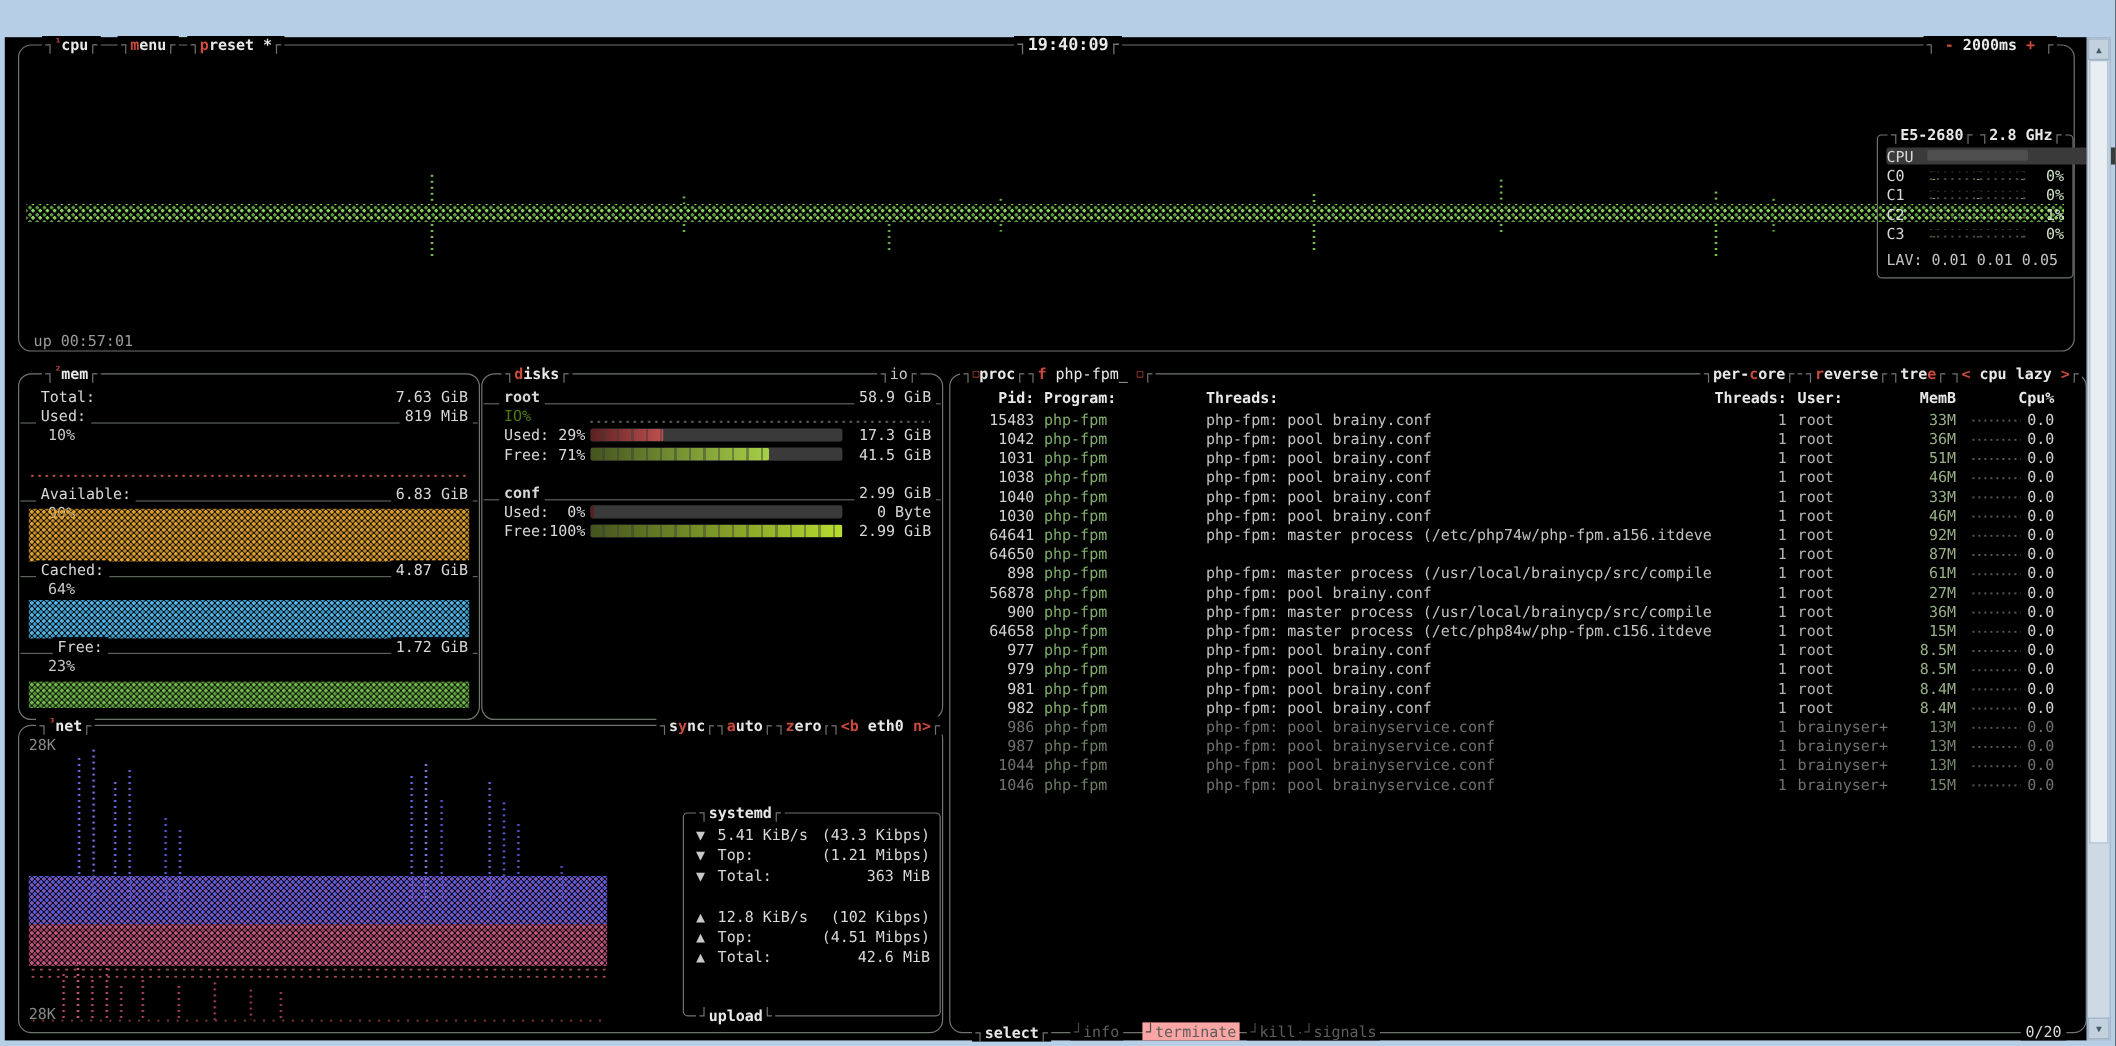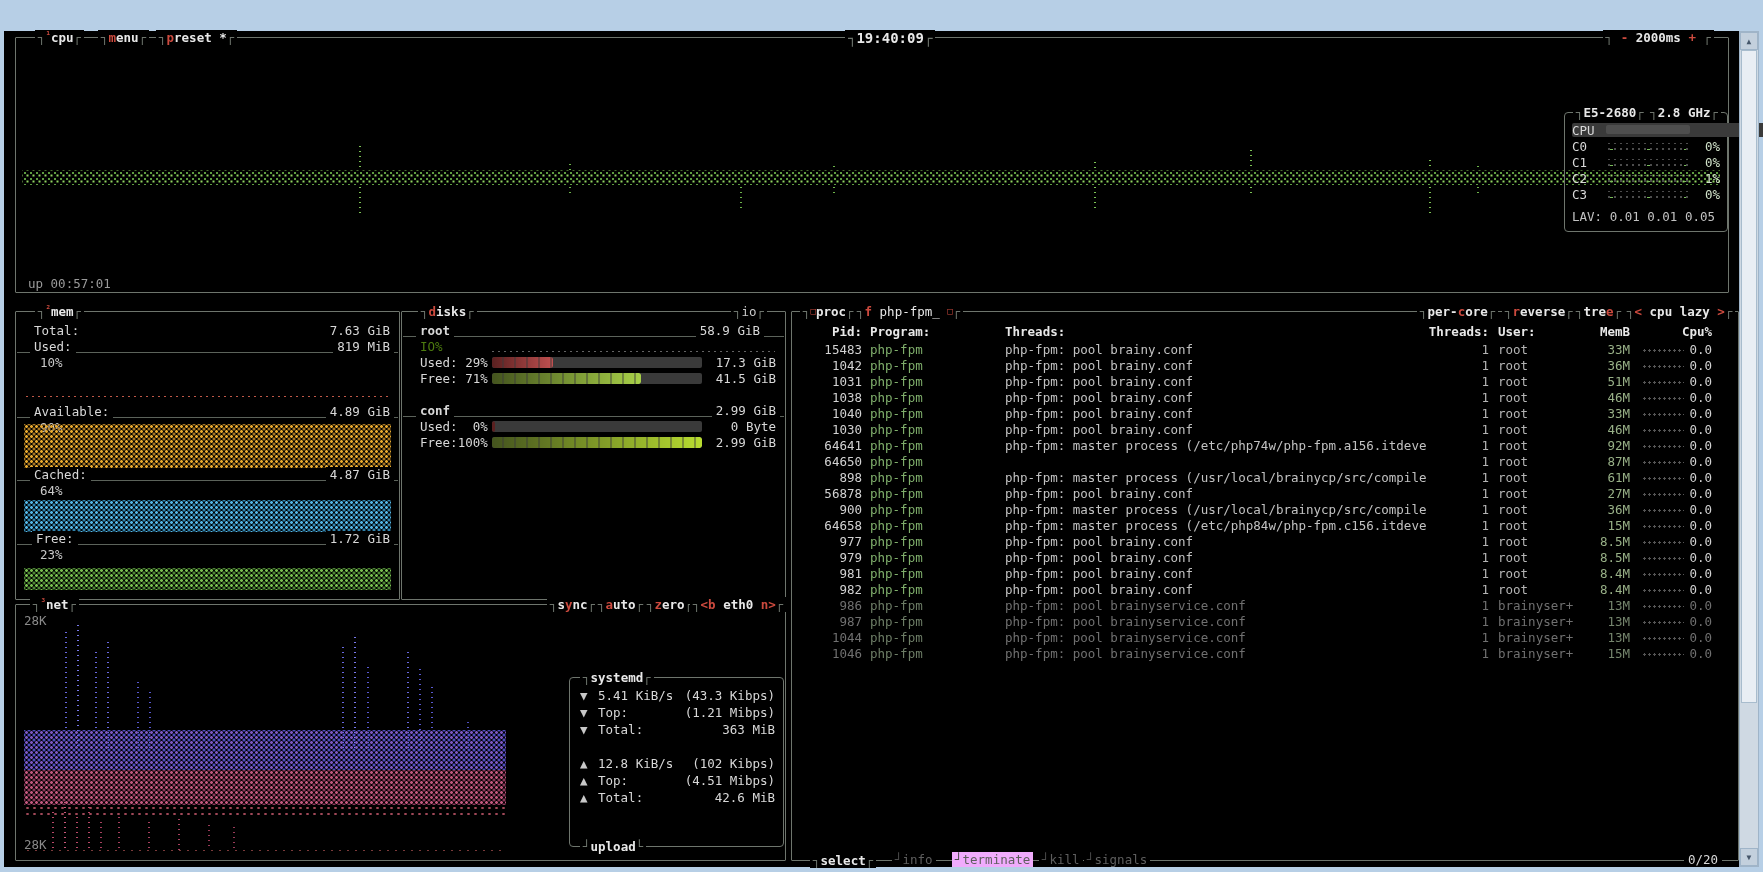--- a/index.html
+++ b/index.html
@@ -17,21 +17,21 @@
   .wbtn.close{background:linear-gradient(#f0a38e,#d95a40 45%,#c03a24);border-color:#8d3322;color:#fff;font-weight:bold;}
   .maxglyph{width:9px;height:8px;border:2px solid #2c3a48;border-radius:1px;}
   
   #sbar{position:absolute;right:4px;top:31px;bottom:5px;width:18px;background:#cfd9e3;border:1px solid #9fb4c8;}
   .sbtn{position:absolute;left:0;width:16px;height:16px;background:#c3d0dd;border:1px solid #9fb4c8;
     font-size:8px;color:#45566a;display:flex;align-items:center;justify-content:center;}
   #sthumb{position:absolute;left:1px;top:18px;width:14px;height:78%;background:#e9eef4;border:1px solid #a8bccd;}
   
   #term{position:absolute;left:4px;top:31px;width:1735px;height:836px;background:#000;
     font-size:12.5px;color:#cfcfcf;}
-  .box{position:absolute;border:1px solid #6e756d;border-radius:1px;}
+  .box{position:absolute;border:1px solid #6e756d;border-radius:11px;}
   .btitle{position:absolute;top:-8px;background:#000;padding:0 3px;color:#e8e8e8;font-weight:bold;white-space:nowrap;}
   .btitle::before{content:"┐";color:#6e756d;font-weight:normal;}
   .btitle::after{content:"┌";color:#6e756d;font-weight:normal;}
   .bfoot::before{content:"┘";color:#6e756d;font-weight:normal;}
   .bfoot::after{content:"└";color:#6e756d;font-weight:normal;}
   .hk{color:#cc4a3e;}
   .sup{font-size:9px;vertical-align:4px;color:#cc4a3e;font-weight:bold;}
   .row{position:absolute;white-space:nowrap;}
   .rline{position:absolute;height:1px;background:#5c635b;left:1px;right:1px;}
   .lbl{position:absolute;background:#000;padding:0 4px;color:#d8d8d8;white-space:nowrap;}
@@ -170,50 +170,50 @@
       <div class="row" style="left:0;right:0;top:27px;">
         <span class="lbl" style="left:14px;">Used:</span>
         <span class="val" style="right:5px;">819 MiB</span>
       </div>
       <span class="pct" style="left:24px;top:43px;">10%</span>
       <div class="dots" style="--c:#c05848;left:8px;right:8px;top:82px;height:5px;"></div>
 
       <div class="rline" style="top:105px;"></div>
       <div class="row" style="left:0;right:0;top:92px;">
         <span class="lbl" style="left:14px;">Available:</span>
-        <span class="val" style="right:5px;">4.89 GiB</span>
+        <span class="val" style="right:5px;">6.83 GiB</span>
       </div>
       <span class="pct" style="left:24px;top:108px;">90%</span>
       <div class="dense" style="--c1:#e8a92e;--c2:#c08828;left:8px;right:8px;top:112px;height:44px;"></div>
 
       <div class="rline" style="top:168px;"></div>
       <div class="row" style="left:0;right:0;top:155px;">
         <span class="lbl" style="left:14px;">Cached:</span>
         <span class="val" style="right:5px;">4.87 GiB</span>
       </div>
       <span class="pct" style="left:24px;top:171px;">64%</span>
       <div class="dense" style="--c1:#55b8e8;--c2:#3898c8;left:8px;right:8px;top:188px;height:32px;"></div>
 
       <div class="rline" style="top:232px;"></div>
       <div class="row" style="left:0;right:0;top:219px;">
-        <span class="lbl" style="left:16px;text-align:center;">Free:</span>
+        <span class="lbl" style="left:28px;text-align:center;">Free:</span>
         <span class="val" style="right:5px;">1.72 GiB</span>
       </div>
       <span class="pct" style="left:24px;top:235px;">23%</span>
       <div class="dense" style="--c1:#79c050;--c2:#5a9c3c;left:8px;right:8px;top:256px;height:22px;"></div>
     </div>
 
     <div class="box" style="left:397px;top:280px;width:383px;height:287px;">
       <span class="btitle" style="left:16px;"><span class="hk">d</span><span></span>isks</span>
       <span class="btitle" style="right:18px;font-weight:normal;color:#c8c8c8;"><span>io</span></span>
 
       <div class="rline" style="top:24px;"></div>
       <div class="row" style="left:0;right:0;top:11px;">
         <span class="lbl" style="left:14px;font-weight:bold;">root</span>
-        <span class="val" style="right:21px;">58.9 GiB</span>
+        <span class="val" style="right:5px;">58.9 GiB</span>
       </div>
       <div class="row" style="left:0;right:0;top:27px;">
         <span class="lbl" style="left:14px;color:#4d7c0f;text-align:right;">IO%</span>
       </div>
       <div class="dots" style="--c:#636363;left:88px;right:10px;top:37px;height:4px;"></div>
       <div class="row" style="left:0;right:0;top:43px;">
         <span class="lbl" style="left:14px;">Used: 29%</span>
         <span class="bar" style="left:90px;top:2px;">
             <span class="fill" style="display:block;width:29%;background:linear-gradient(90deg,#5a2020,#c05050);"></span>
           </span>
@@ -569,21 +569,21 @@
             <span class="c-thr">1</span>
             <span class="c-user">brainyser+</span>
             <span class="c-mem">15M</span>
             <span class="c-dots"></span>
             <span class="c-cpu">0.0</span>
           </div>
         </div>
 
       <span class="btitle" style="top:auto;bottom:-8px;left:18px;"><span>select</span></span>
       <span class="row fkey" style="bottom:-7px;left:100px;background:#000;padding:0 3px;">info</span>
-      <span class="row fkey" style="bottom:-7px;left:160px;background:#f0abfc;padding:0 3px;">terminate</span>
+      <span class="row fkey" style="bottom:-7px;left:160px;background:#fca5a5;padding:0 3px;">terminate</span>
       <span class="row fkey" style="bottom:-7px;left:247px;background:#000;padding:0 3px;">kill</span>
       <span class="row fkey" style="bottom:-7px;left:292px;background:#000;padding:0 3px;">signals</span>
       <span class="row" style="bottom:-7px;right:16px;background:#000;padding:0 4px;color:#d8d8d8;">0/20</span>
     </div>
 
   </div>
 
   <div id="sbar">
     <div class="sbtn" style="top:0;">▲</div>
     <div id="sthumb"></div>

